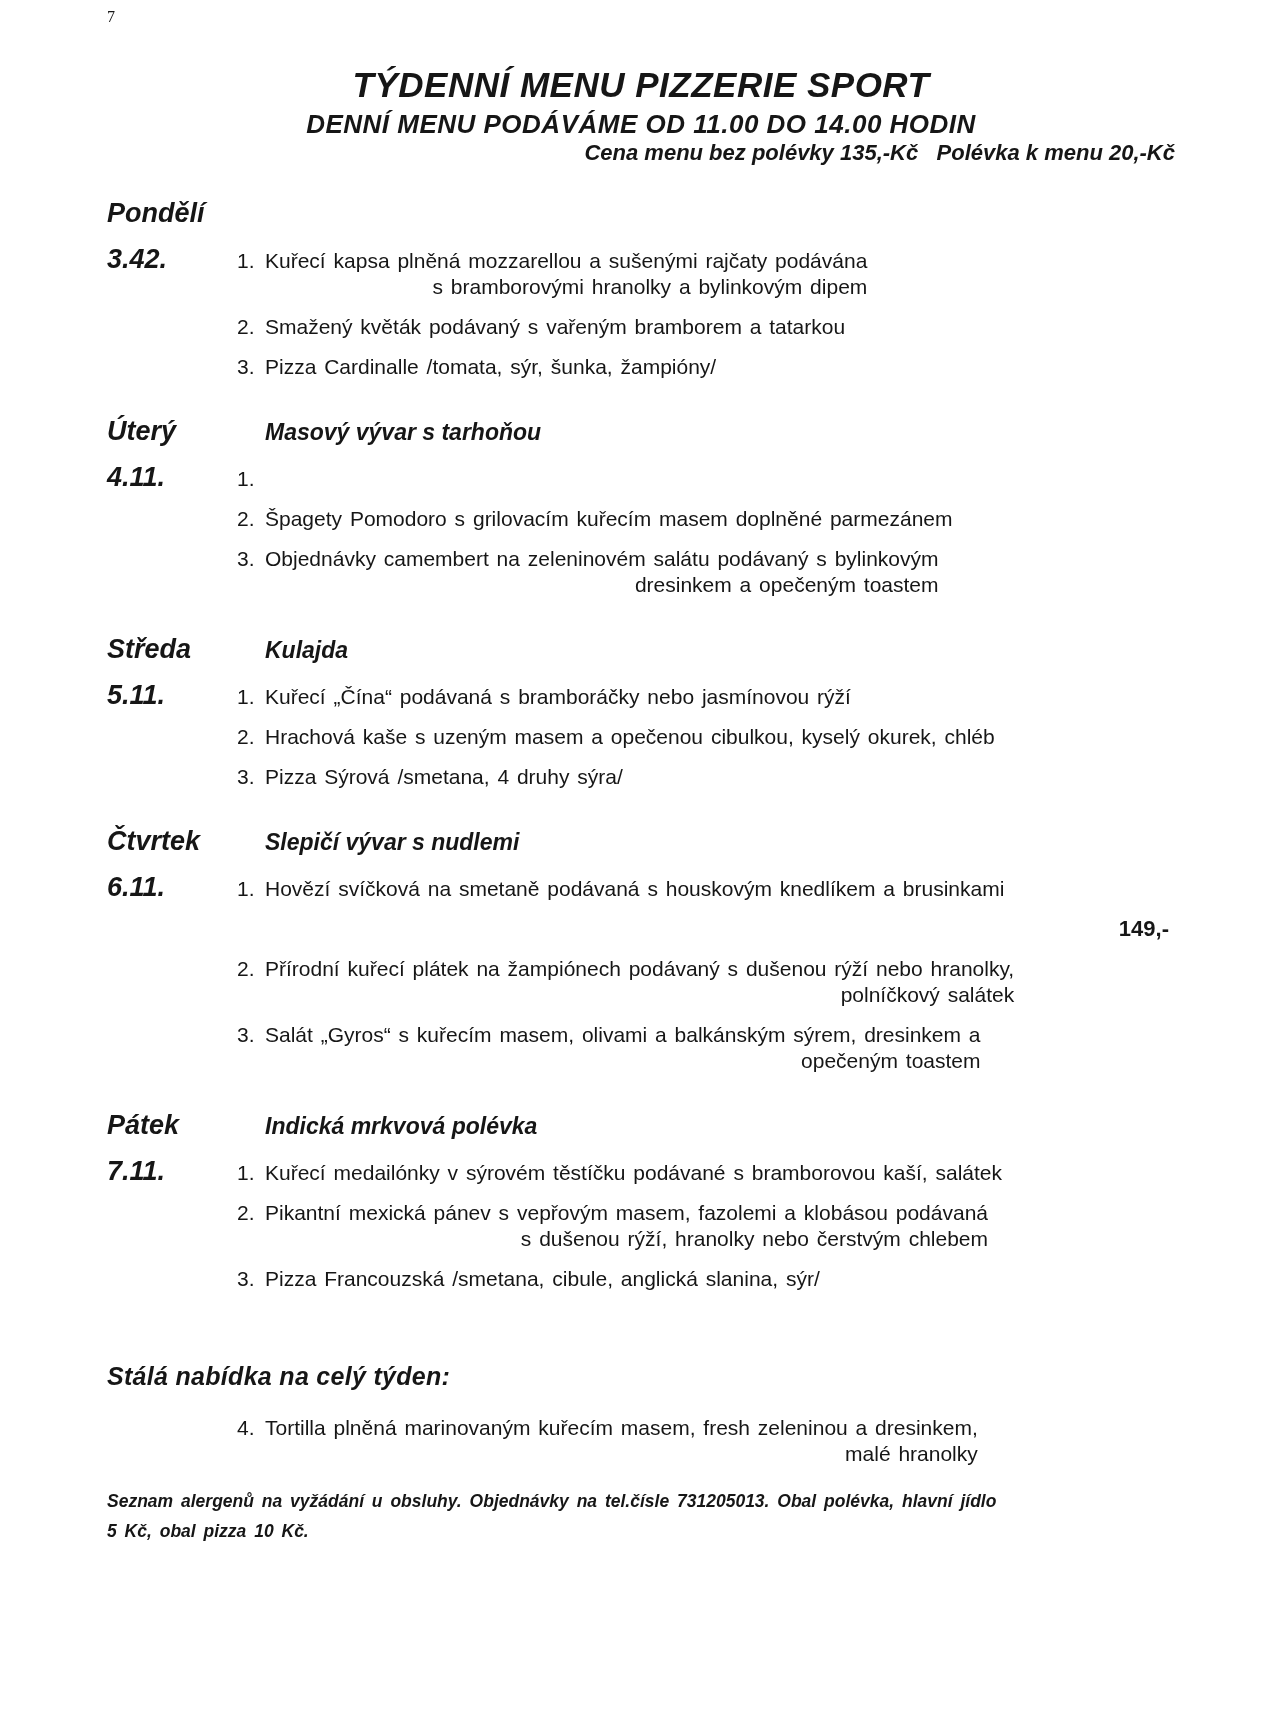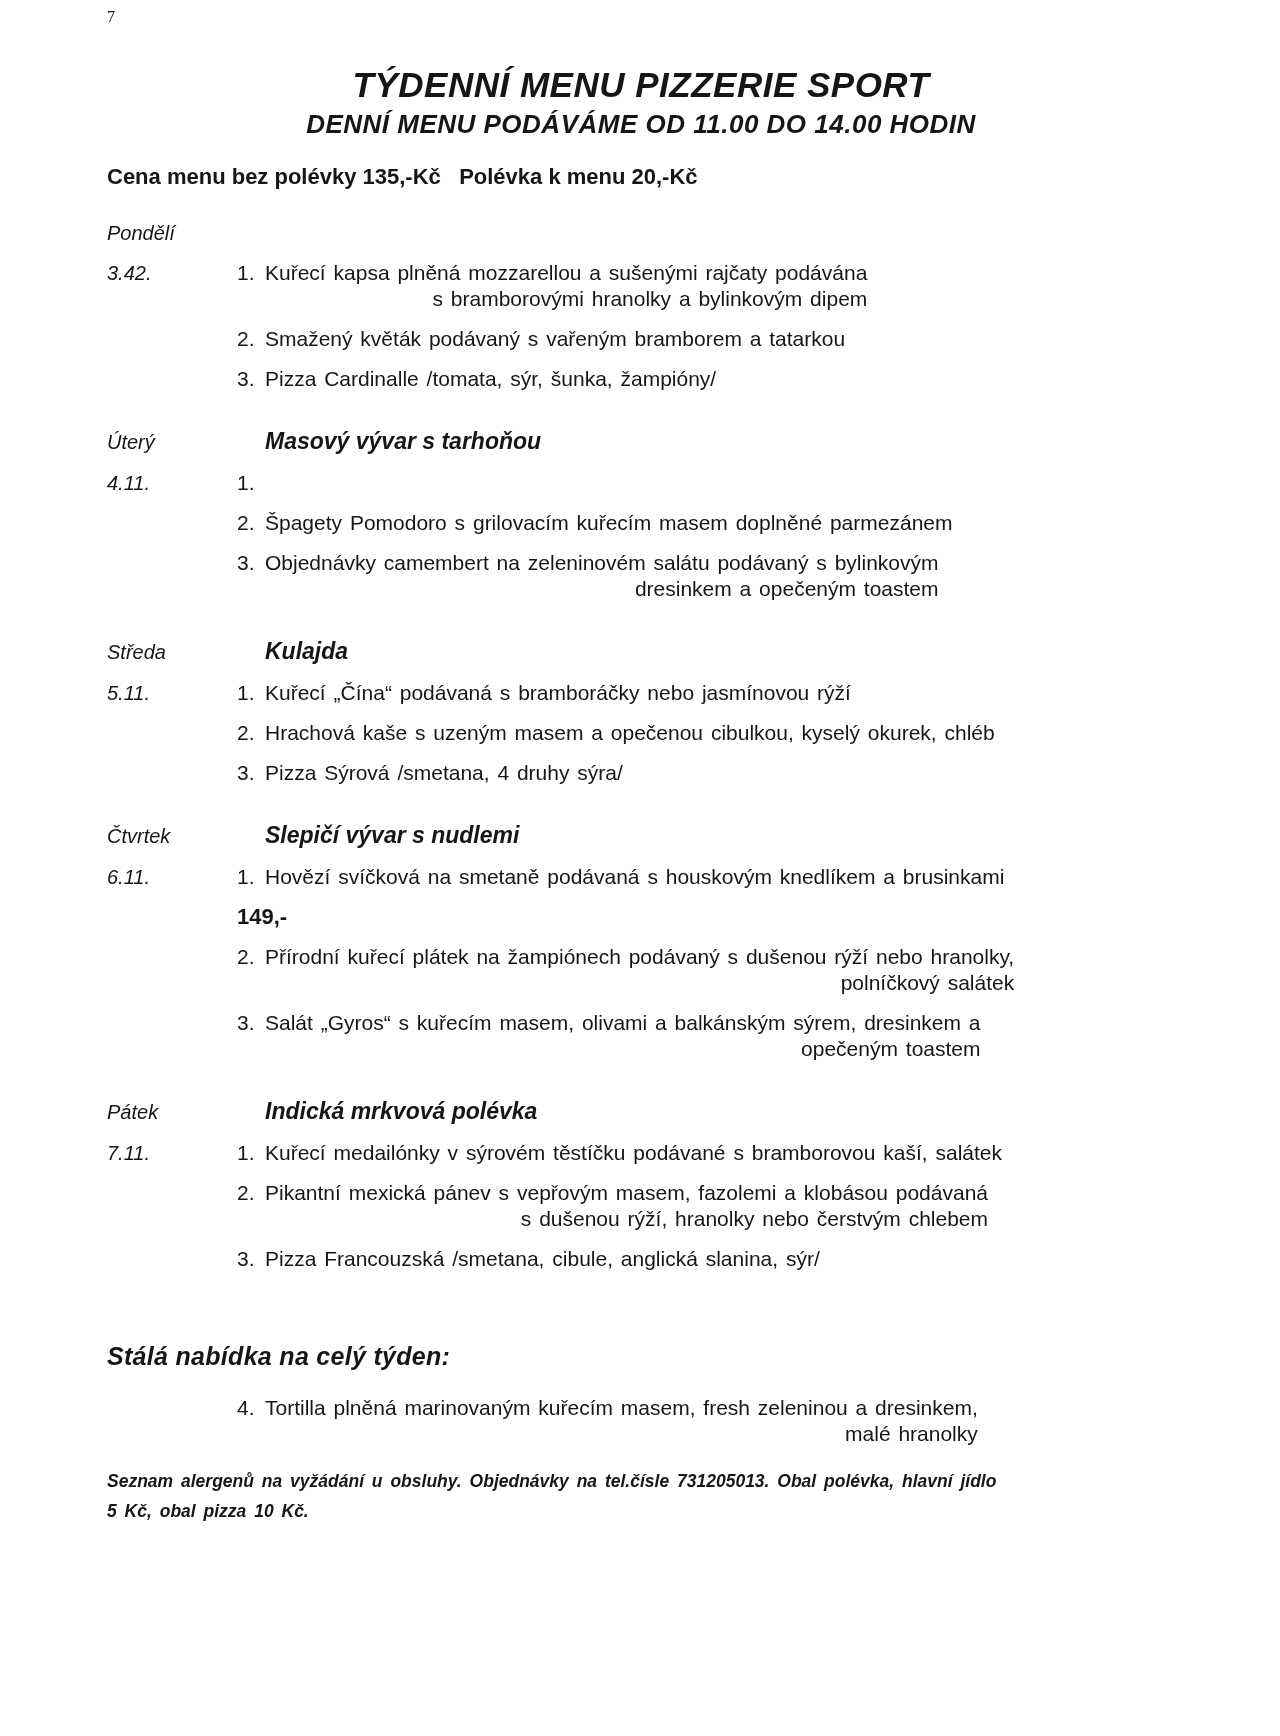--- a/index.html
+++ b/index.html
@@ -19,45 +19,45 @@
     margin-top: 40px; text-align: center;
     font-size: 35px; font-weight: bold; font-style: italic;
     letter-spacing: 0.5px; line-height: 1.1;
   }
   .subtitle {
     margin-top: 4px; text-align: center;
     font-size: 26px; font-weight: bold; font-style: italic;
     letter-spacing: 0.5px;
   }
   .priceline {
-    margin-top: 24px; text-align: left;
-    font-size: 22px; font-weight: bold; 
+    text-align: right;
+    font-size: 22px; font-weight: bold; font-style: italic;
     white-space: pre-wrap;
   }
   #days { margin-top: 32px; }
   .day { margin-bottom: 22px; }
   .row { display: flex; align-items: baseline; }
   .col-label {
     flex: 0 0 130px; width: 130px;
-    font-weight: normal; font-style: italic; font-size: 20px;
+    font-weight: bold; font-style: italic; font-size: 27px;
   }
   .col-content { flex: 1 1 auto; min-width: 0; }
   .soup {
     font-weight: bold; font-style: italic; font-size: 23px;
     padding-left: 28px;
   }
   .head { margin-bottom: 15px; }
   .item {
     display: flex; margin-bottom: 14px;
     font-size: 21px; line-height: 26px; word-spacing: 2px;
   }
   .inum { flex: 0 0 28px; width: 28px; }
   .itext { white-space: pre-line; text-align: right; }
   .iprice {
-    text-align: left; font-weight: bold; font-size: 22px;
+    text-align: right; font-weight: bold; font-size: 22px;
     margin: 6px 6px 14px 0;
   }
   .standing { margin-top: 56px; }
   .standing-title {
     font-size: 25px; font-weight: bold; font-style: italic;
     letter-spacing: 0.3px;
   }
   .standing .item { margin-top: 24px; margin-left: 130px; margin-bottom: 0; }
   .footer-note {
     margin-top: 19px;

